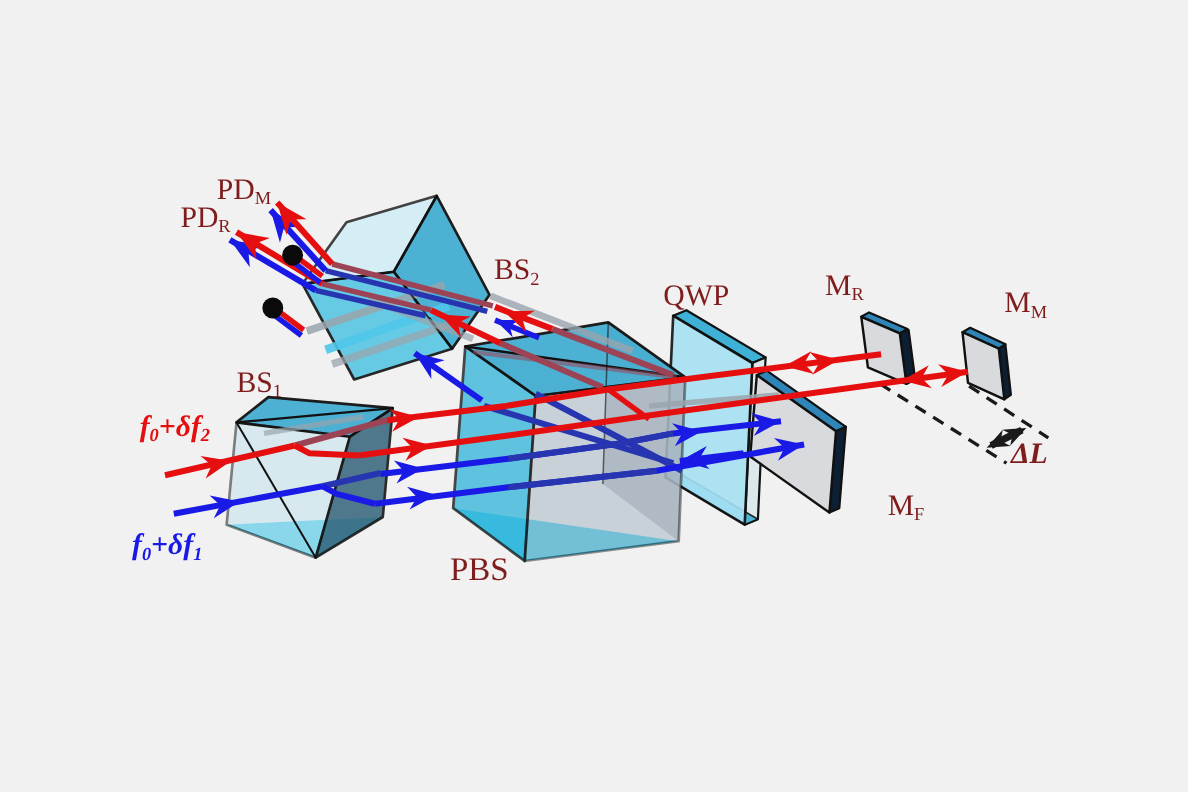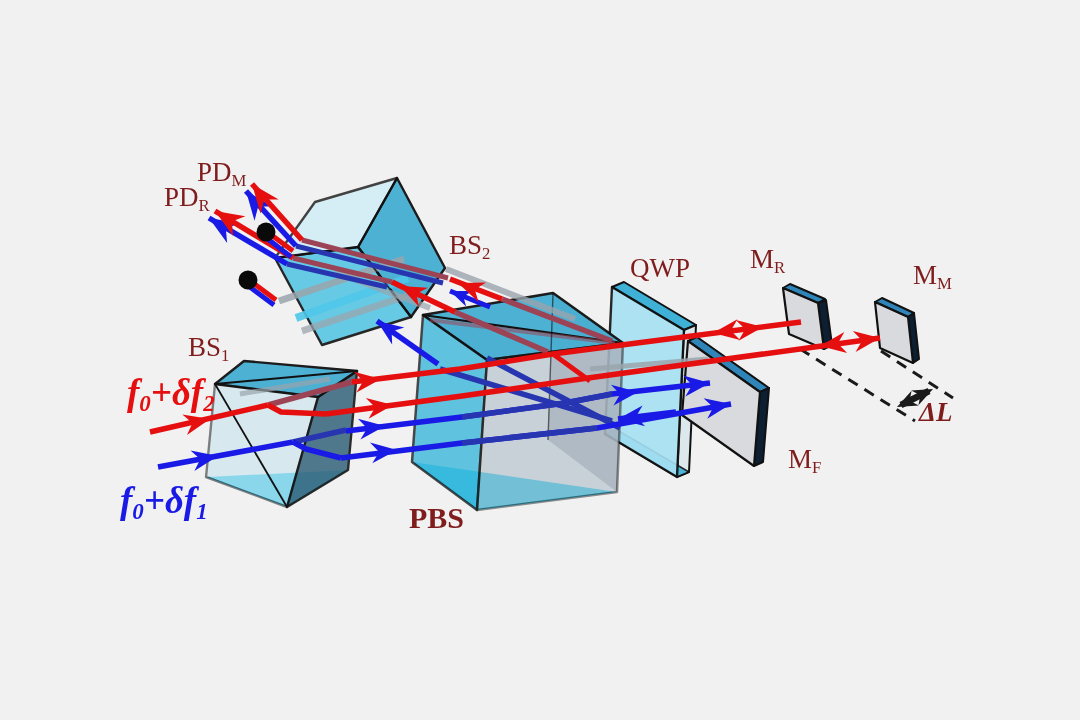--- a/index.html
+++ b/index.html
@@ -7,22 +7,22 @@
     position:relative;width:1080px;height:720px;overflow:hidden;
     background:var(--bg,#f2f1f2);
     font-family:"Liberation Serif","DejaVu Serif",serif;
   }
   .stage svg{position:absolute;left:0;top:0;}
   .lbl{
     position:absolute;font-size:27px;color:#7f1d1d;line-height:1;
     white-space:nowrap;user-select:none;
   }
   .lbl sub{font-size:.62em;line-height:1;vertical-align:-0.28em;}
-  .lbl.big{font-size:30px;font-weight:bold;}
-  .lbl.io{font-weight:bold;font-style:italic;font-size:37px;}
+  .lbl.big{font-size:30px;}
+  .lbl.io{font-weight:bold;font-style:italic;font-size:27px;}
   .lbl.io sub{font-weight:bold;}
   .lbl.io.red{color:var(--red,#e60f0f);}
   .lbl.io.blue{color:var(--blue,#1a1ae6);}
   .lbl.dl{font-weight:bold;font-style:italic;font-size:27px;}
 </style>
 </head>
 <body>
 
 <div class="stage">
   <svg id="scene" width="1080" height="720" viewBox="0 0 1080 720">
@@ -155,22 +155,22 @@
         <polyline points="246,284 274,305" fill="none" stroke="#1a1ae6" stroke-width="5" opacity="1" stroke-dasharray="none" stroke-linecap="butt" stroke-linejoin="round"></polyline>
         <polyline points="248,279 276,300" fill="none" stroke="#e60f0f" stroke-width="5" opacity="1" stroke-dasharray="none" stroke-linecap="butt" stroke-linejoin="round"></polyline>
         <circle cx="266" cy="232" r="9.5" fill="#0a0a0a"></circle>
         <circle cx="248" cy="280" r="9.5" fill="#0a0a0a"></circle>
       </g>
     </svg>
 
   <div class="lbl" style="left:197px;top:159px"><span>PD</span><sub>M</sub></div>
   <div class="lbl" style="left:164px;top:184px"><span>PD</span><sub>R</sub></div>
   <div class="lbl" style="left:449px;top:232px"><span>BS</span><sub>2</sub></div>
-  <div class="lbl" style="left:188px;top:334px"><span>BS</span><sub>1</sub></div>
+  <div class="lbl" style="left:215px;top:334px"><span>BS</span><sub>1</sub></div>
   <div class="lbl big" style="left:409px;top:503px"><span>PBS</span></div>
-  <div class="lbl" style="left:630px;top:255px"><span>QWP</span></div>
+  <div class="lbl" style="left:603px;top:255px"><span>QWP</span></div>
   <div class="lbl" style="left:750px;top:246px"><span>M</span><sub>R</sub></div>
   <div class="lbl" style="left:913px;top:262px"><span>M</span><sub>M</sub></div>
-  <div class="lbl" style="left:788px;top:446px"><span>M</span><sub>F</sub></div>
+  <div class="lbl" style="left:807px;top:446px"><span>M</span><sub>F</sub></div>
   <div class="lbl dl" style="left:919px;top:399px"><span>ΔL</span></div>
   <div class="lbl io red" style="left:127px;top:374px"><span>f</span><sub>0</sub><span>+δf</span><sub>2</sub></div>
   <div class="lbl io blue" style="left:120px;top:482px"><span>f</span><sub>0</sub><span>+δf</span><sub>1</sub></div>
 </div>
 
 </body></html>

